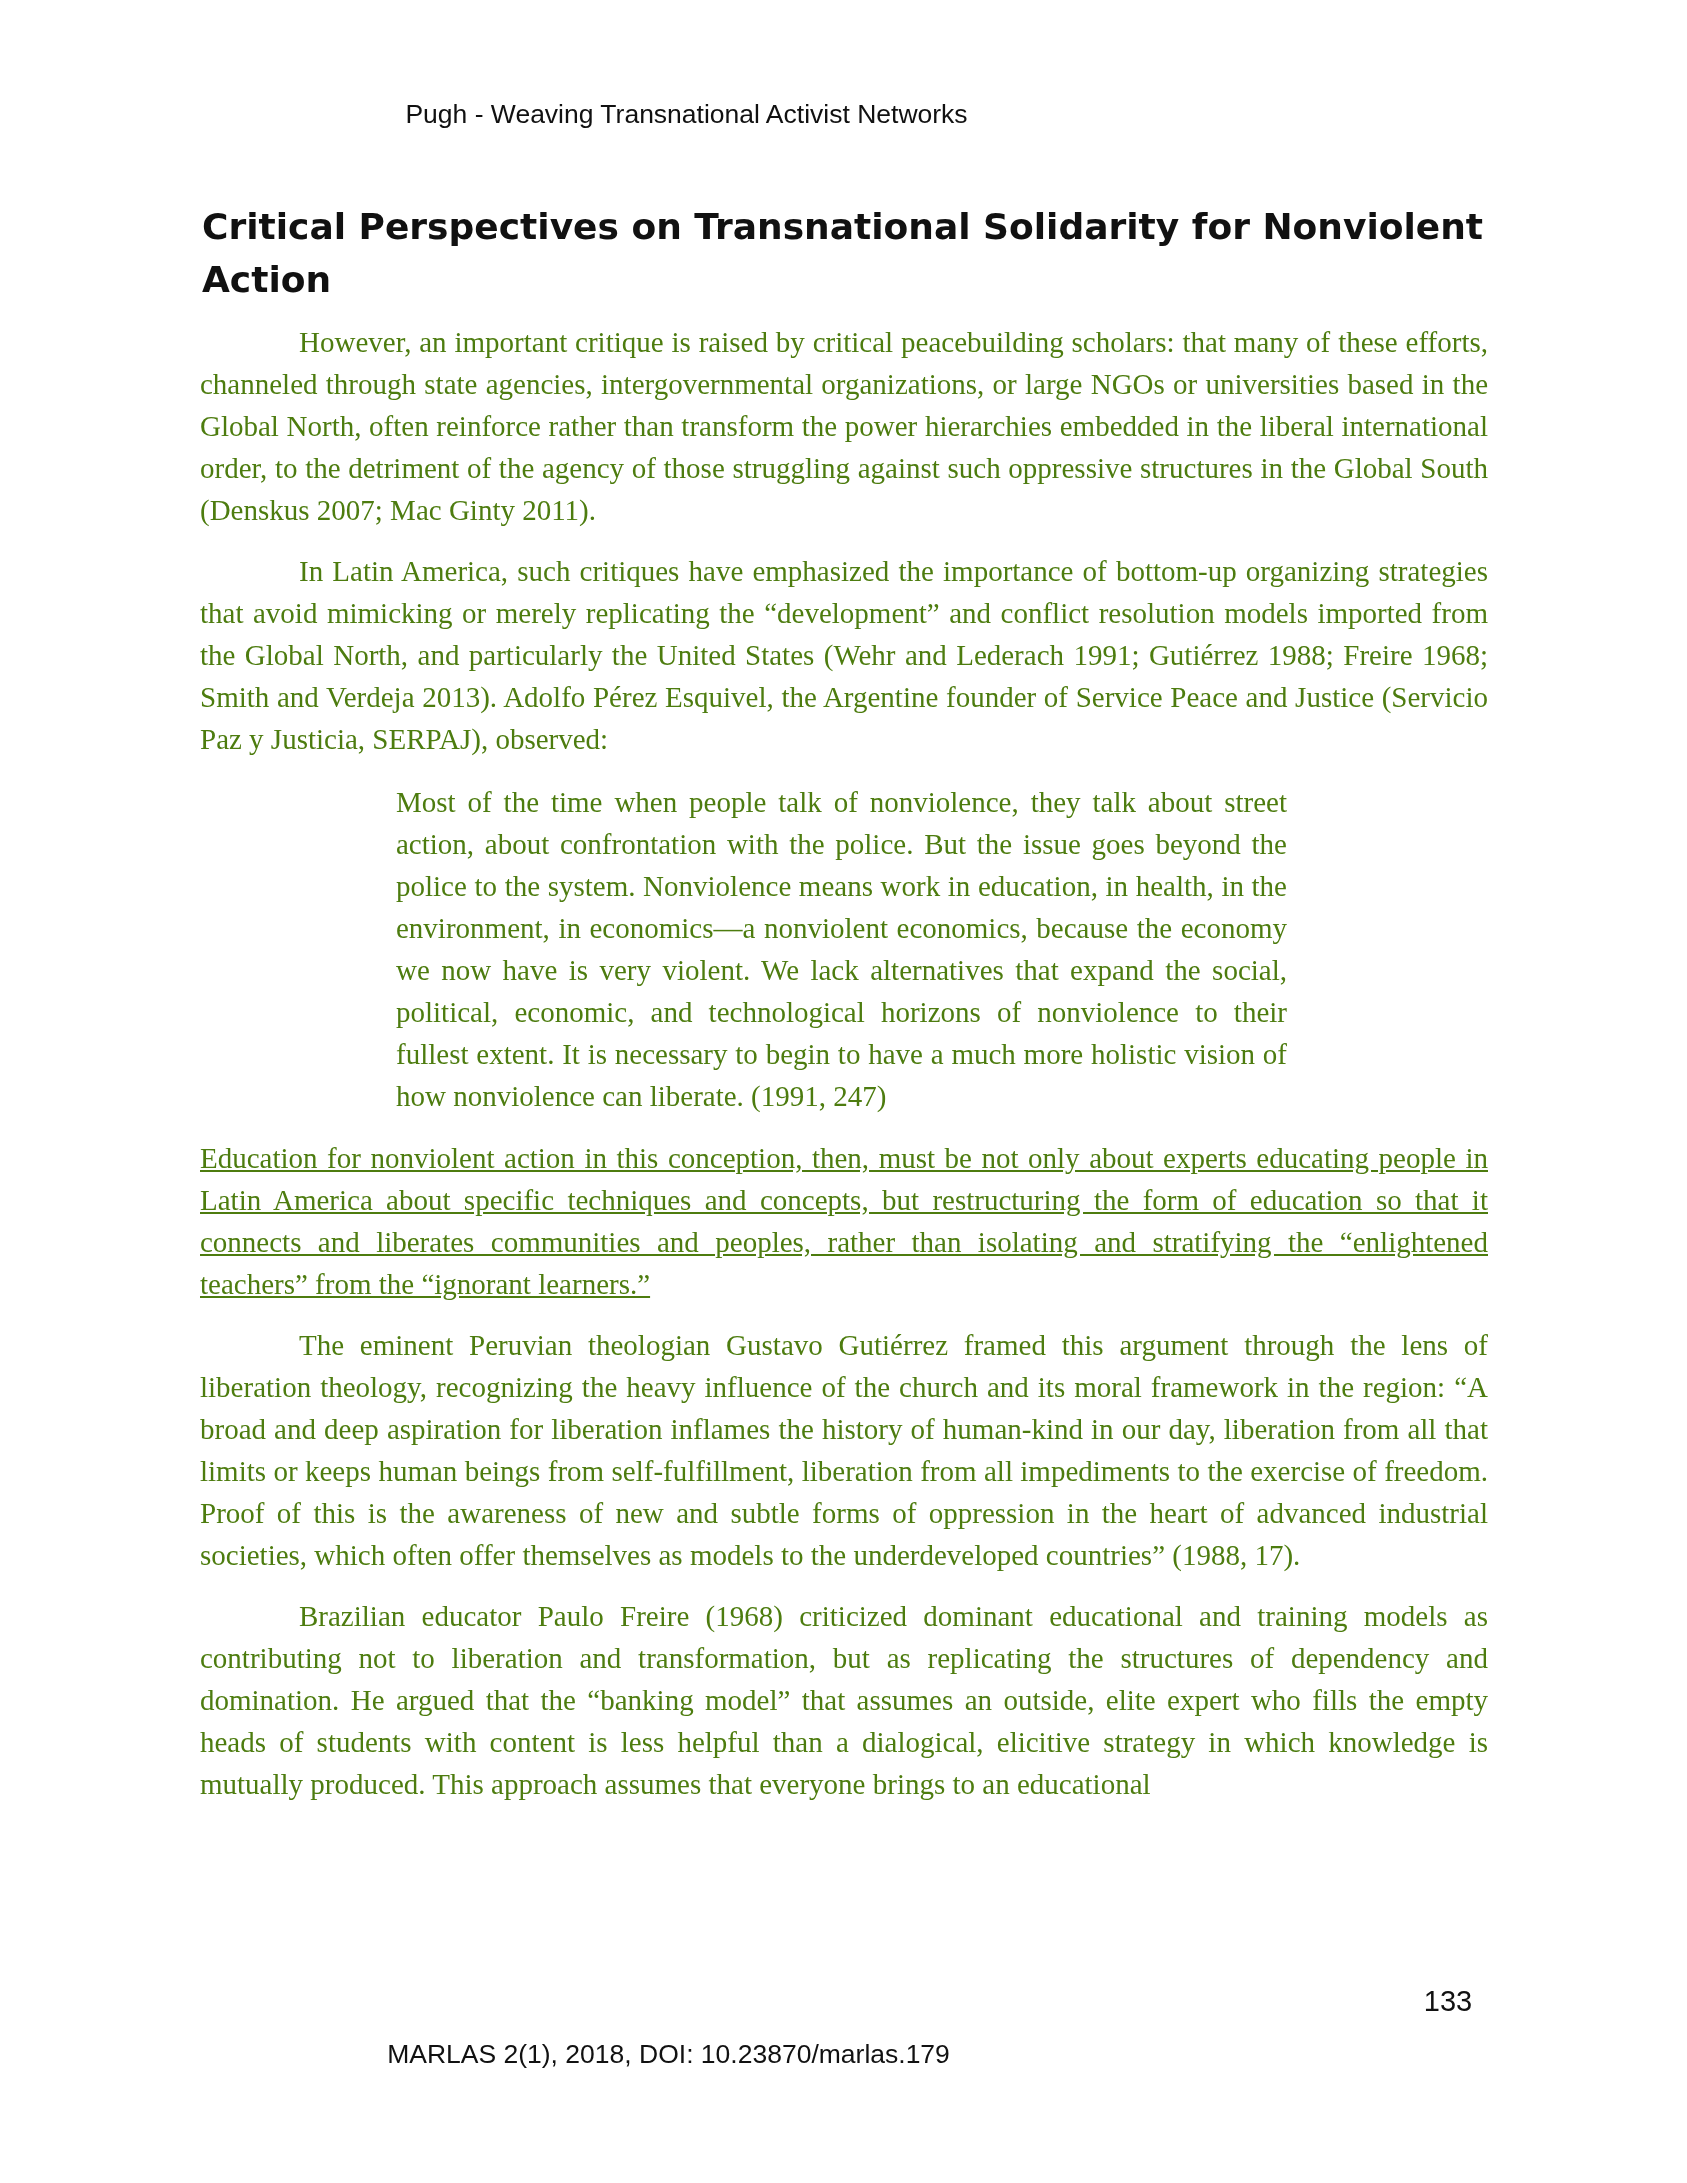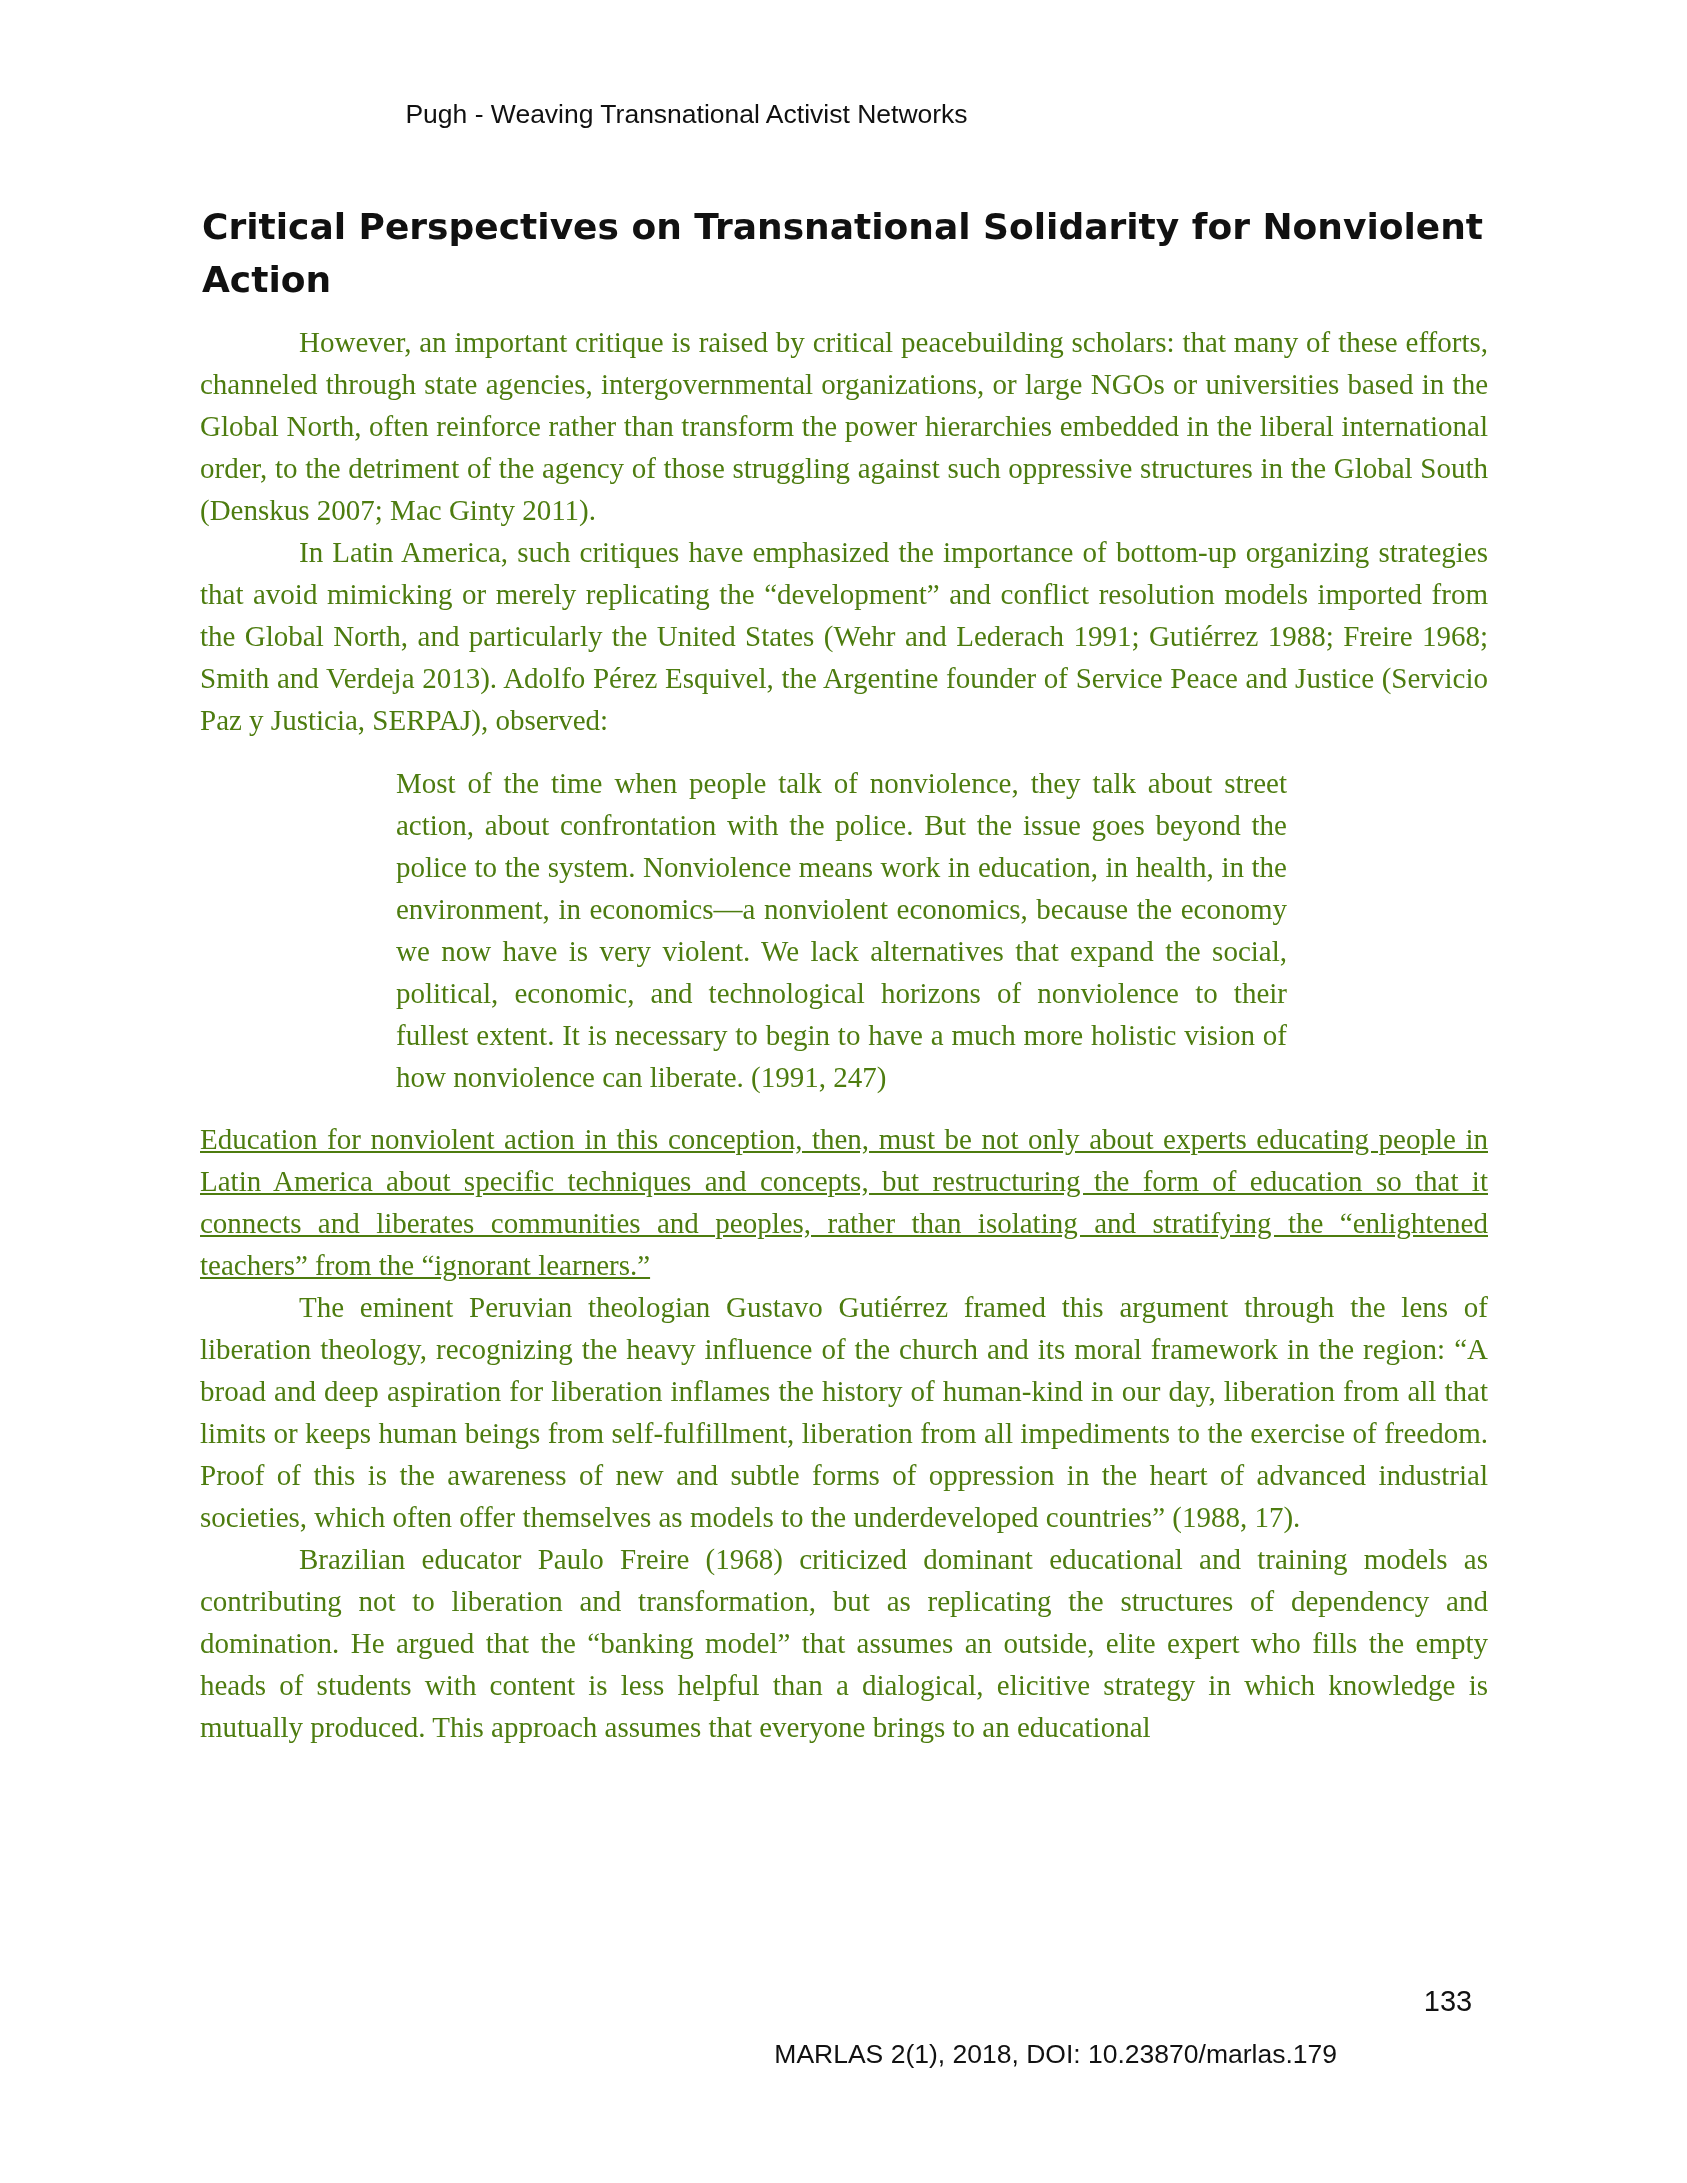--- a/index.html
+++ b/index.html
@@ -12,31 +12,31 @@
     position: absolute; top: 198px; left: 200px; width: 1290px;
     font-family: "DejaVu Sans", sans-serif; font-weight: bold; font-size: 36px; line-height: 53px;
     margin: 2px; color: #111;
   }
   .body {
     position: absolute; top: 321px; left: 200px; width: 1288px;
     font-family: "Liberation Serif", serif; font-size: 29px; line-height: 42px; color: #4d7c0f;
   }
   .body p { margin: 0; text-align: justify; }
   .body p.indent { text-indent: 99px; }
-  .body p.gap { }
+  .body p.gap { margin-top: 19px; }
   .body blockquote {
     margin: 20.5px 0 0 196px; width: 891px; padding: 0; text-align: justify;
   }
   .body p.after-quote { margin-top: 20.5px; text-decoration: underline; }
   .page-number {
     position: absolute; top: 1985px; left: 1409px; width: 78px; text-align: center;
     font-family: "Liberation Sans", sans-serif; font-size: 29px; color: #111;
   }
   .footer {
-    position: absolute; top: 2039px; left: 0; width: 1337px; text-align: right;
+    position: absolute; top: 2039px; left: 0; width: 1337px; text-align: center;
     font-family: "Liberation Sans", sans-serif; font-size: 26.5px; color: #111;
   }
 </style>
 </head>
 <body>
 
 <div class="running-head">Pugh - Weaving Transnational Activist Networks</div>
 
 <h1 class="heading">Critical Perspectives on Transnational Solidarity for Nonviolent Action</h1>
 

